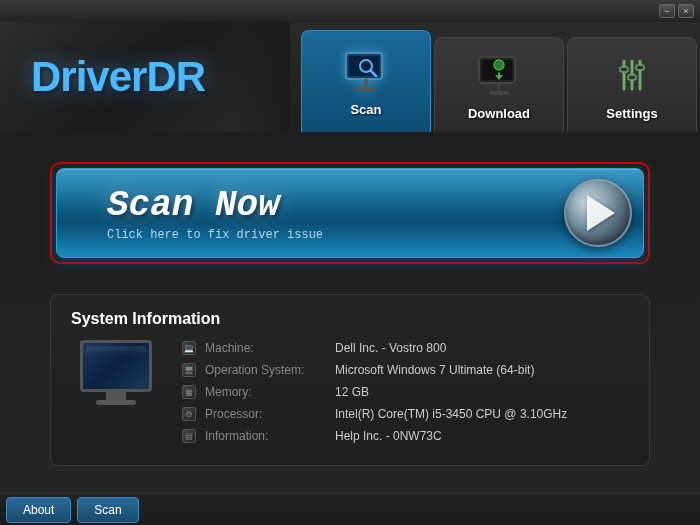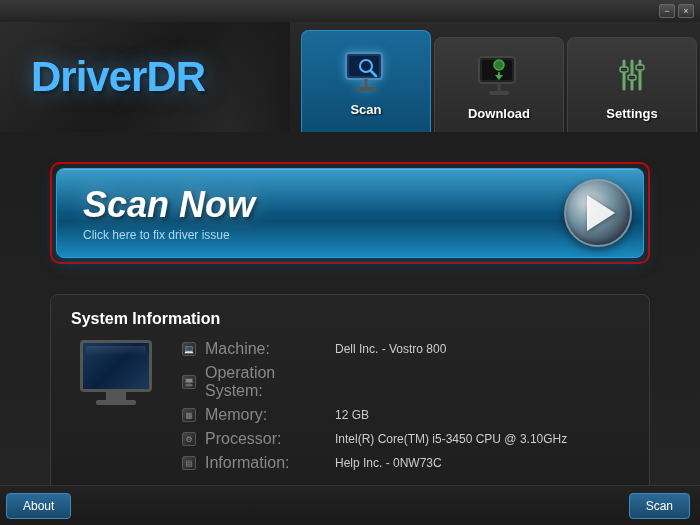--- a/index.html
+++ b/index.html
@@ -172,21 +172,22 @@
       top: 0;
       left: 0;
       right: 0;
       height: 50%;
       background: linear-gradient(to bottom, rgba(255,255,255,0.15), transparent);
       border-radius: 8px 8px 0 0;
     }
 
     .scan-btn-text-area {
       flex: 1;
-      padding-left: 26px;
+      padding-left: 50px;
+      font-family: Liberation Mono, monospace;
     }
 
     .scan-btn-title {
       font-size: 36px;
       font-weight: bold;
       font-style: italic;
       color: #fff;
       text-shadow: 2px 2px 4px rgba(0,0,0,0.5), 0 0 20px rgba(255,255,255,0.3);
     }
 
@@ -323,42 +324,42 @@
       justify-content: center;
     }
 
     .info-icon-box span {
       color: #888;
       font-size: 8px;
     }
 
     .sys-info-label {
       color: #888;
-      font-size: 16px;
+      font-size: 12px;
       width: 130px;
       flex-shrink: 0;
     }
 
     .sys-info-value {
       color: #ccc;
       font-size: 12px;
     }
 
     
     .bottom-bar {
       position: absolute;
       bottom: 0;
       left: 0;
       right: 0;
-      height: 40px;
+      height: 32px;
       background: linear-gradient(to bottom, #222, #1a1a1a);
       border-top: 1px solid #333;
       display: flex;
       align-items: center;
-      justify-content: space-between;
+      justify-content: flex-start;
       padding-right: 10px;
     }
 
     .bottom-btn {
       padding: 5px 16px;
       background: linear-gradient(to bottom, #2a6a9a, #1a4a6a);
       border: 1px solid #3a8abf;
       border-radius: 4px;
       color: #fff;
       font-size: 12px;
@@ -471,20 +472,21 @@
             <span class="sys-info-value">Dell Inc. - Vostro 800</span>
           </div>
 
           <div class="sys-info-row">
             <div class="sys-info-icon">
               <div class="info-icon-box">
                   <span>🖥</span>
                 </div>
             </div>
             <span class="sys-info-label">Operation System:</span>
+            <span class="sys-info-value">Microsoft Windows 7 Ultimate  (64-bit)</span>
           </div>
 
           <div class="sys-info-row">
             <div class="sys-info-icon">
               <div class="info-icon-box">
                   <span>▦</span>
                 </div>
             </div>
             <span class="sys-info-label">Memory:</span>
             <span class="sys-info-value">12 GB</span>

